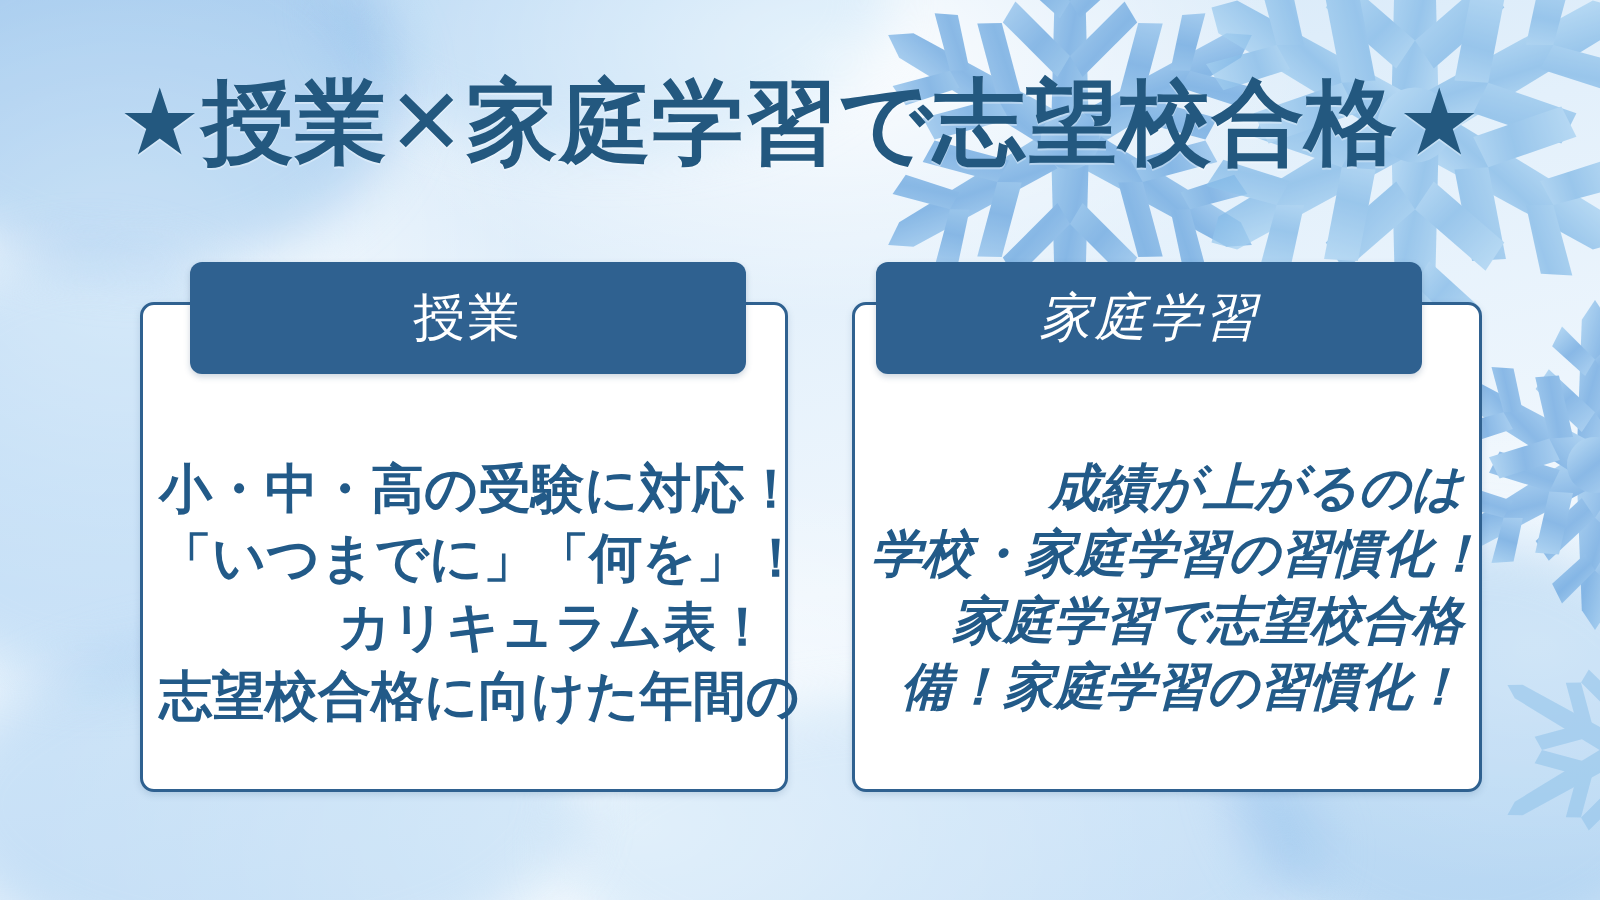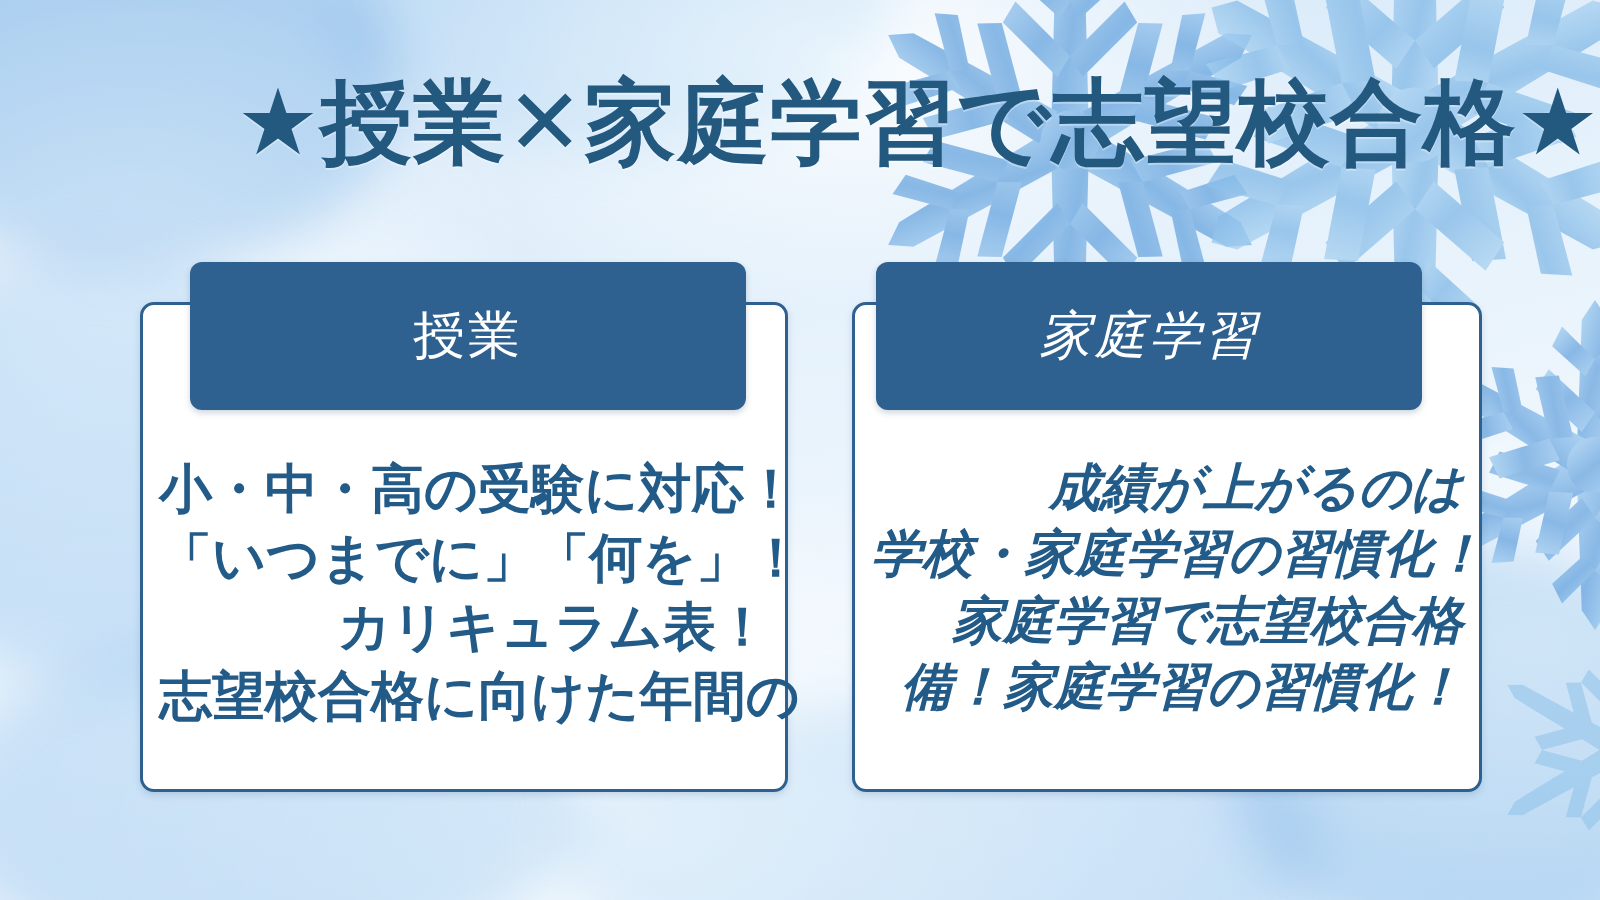--- a/index.html
+++ b/index.html
@@ -49,21 +49,21 @@
     pointer-events: none;
   }
   .flake svg { display: block; width: 100%; height: 100%; }
 
   
   .title {
     position: absolute;
     left: 0;
     top: 76px;
     width: 1600px;
-    text-align: right;
+    text-align: center;
     font-size: 92px;
     line-height: 1;
     font-weight: 700;
     letter-spacing: 1px;
     color: #23587f;
     white-space: nowrap;
     z-index: 6;
     text-shadow: 0 2px 0 rgba(255,255,255,.35);
   }
 
@@ -84,21 +84,21 @@
     border: 3px solid #2f6190;
     border-radius: 14px;
     box-shadow: 0 3px 7px rgba(40,85,125,.17);
   }
   .card-left  { left: 140px;  width: 648px; }
   .card-right { left: 852px;  width: 630px; }
 
   .badge {
     position: absolute;
     top: 0;
-    height: 148px;
+    height: 112px;
     background: #2f6190;
     border-radius: 12px;
     display: flex;
     align-items: center;
     justify-content: center;
     color: #ffffff;
     font-size: 52px;
     font-weight: 400;
     letter-spacing: 3px;
     box-shadow: 0 3px 6px rgba(30,70,110,.22);

